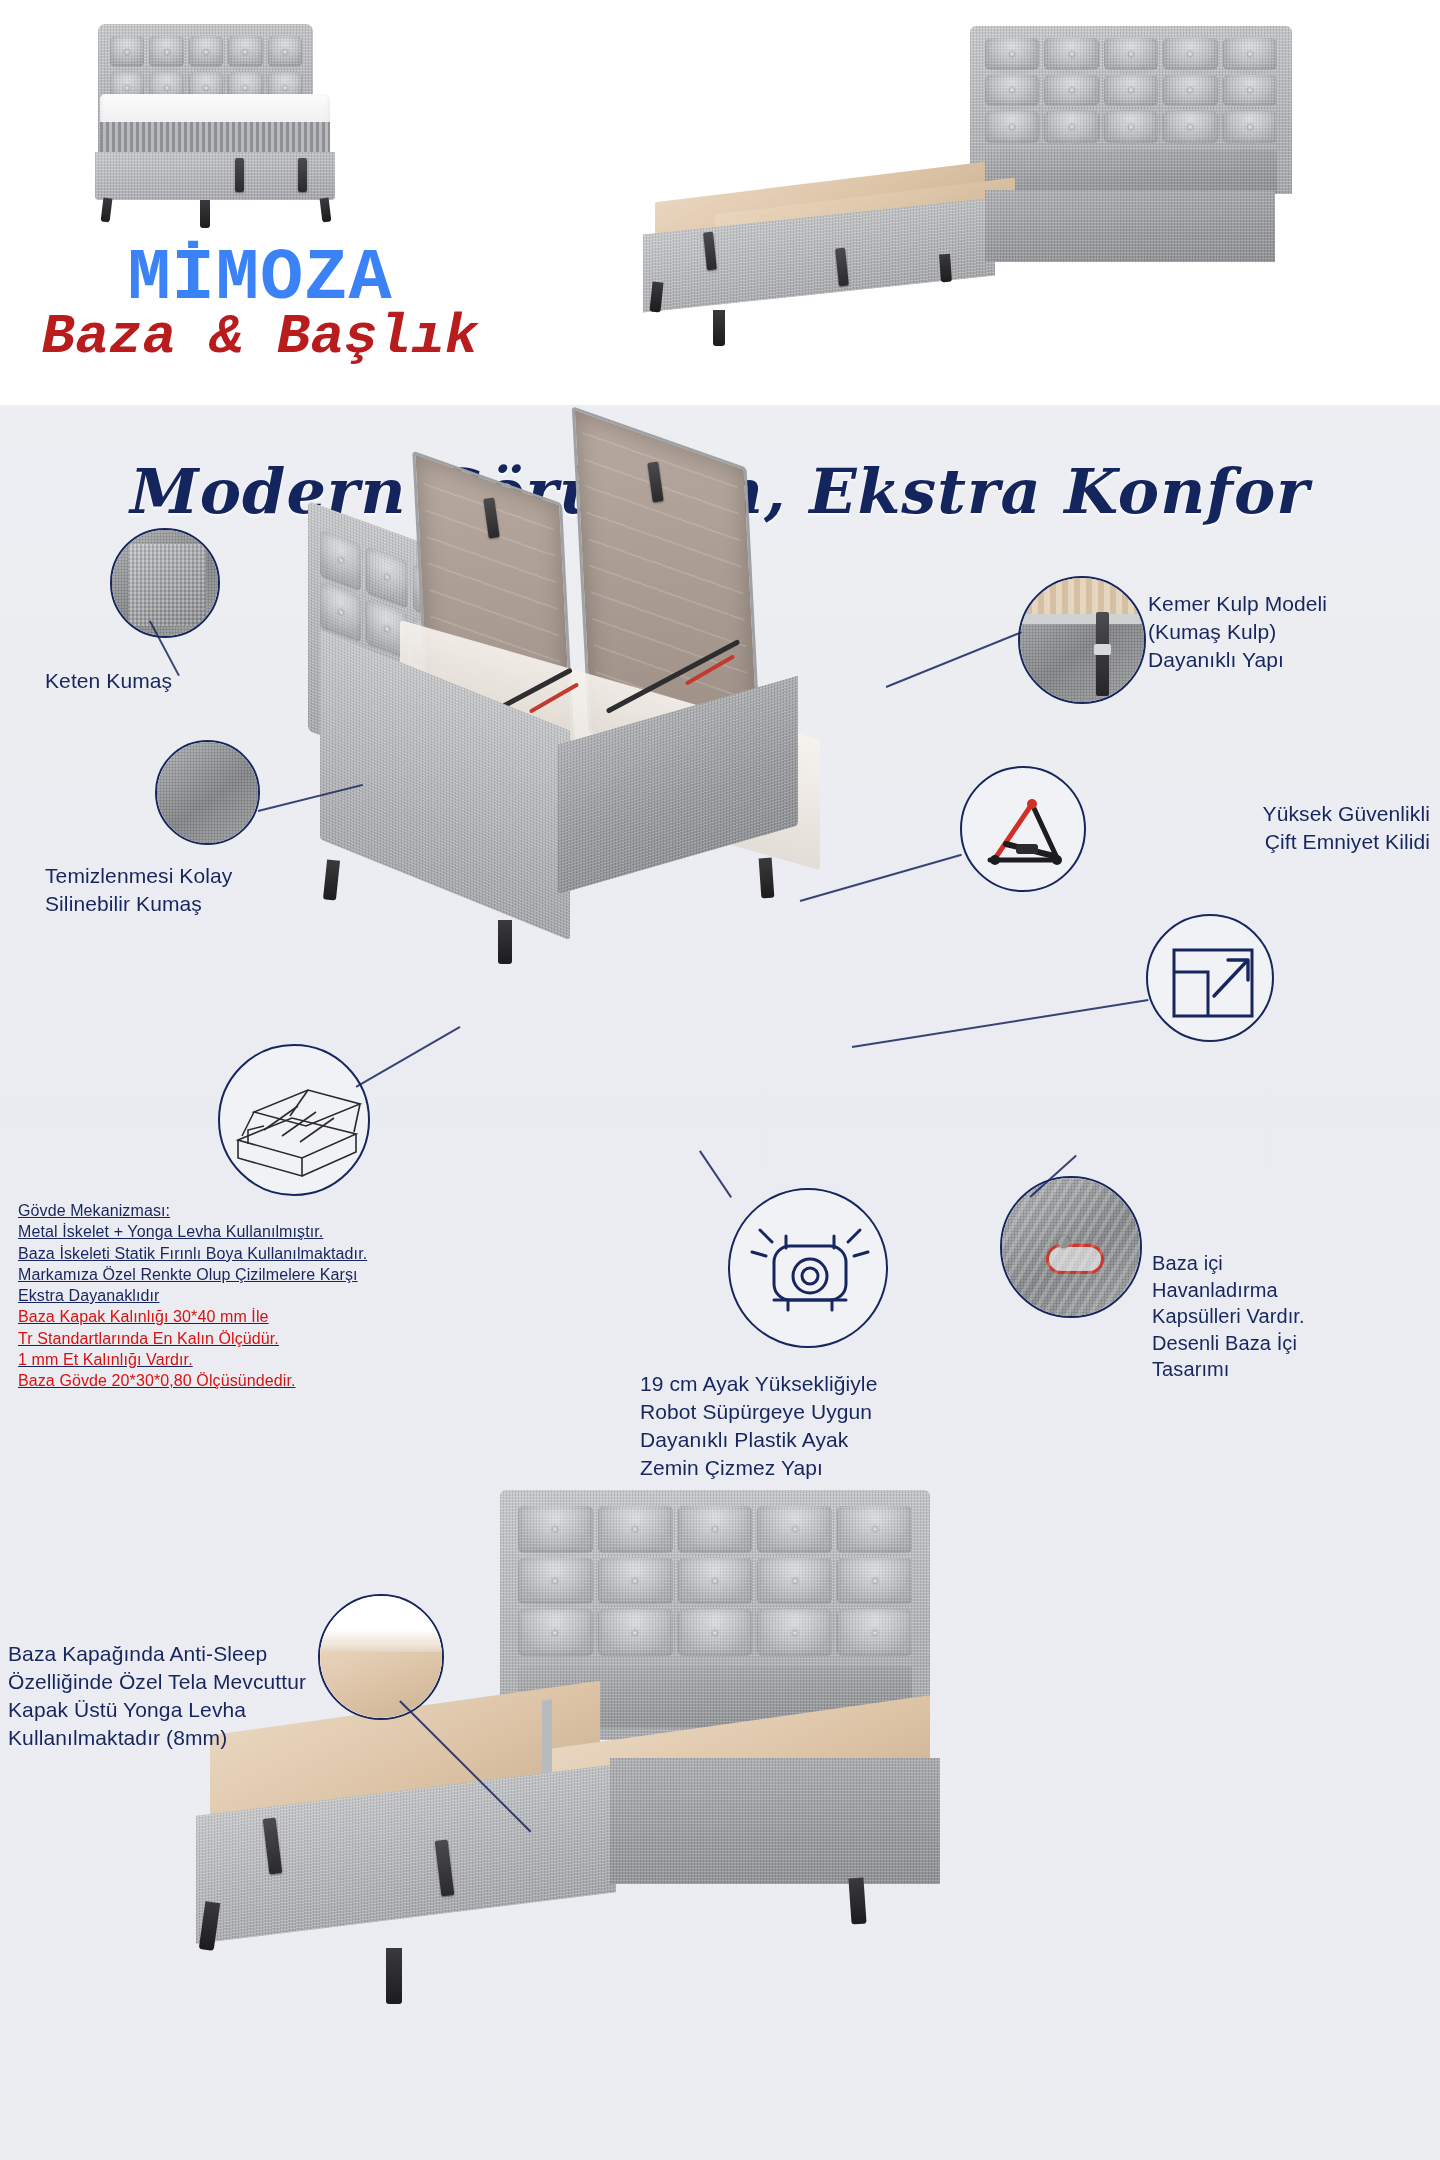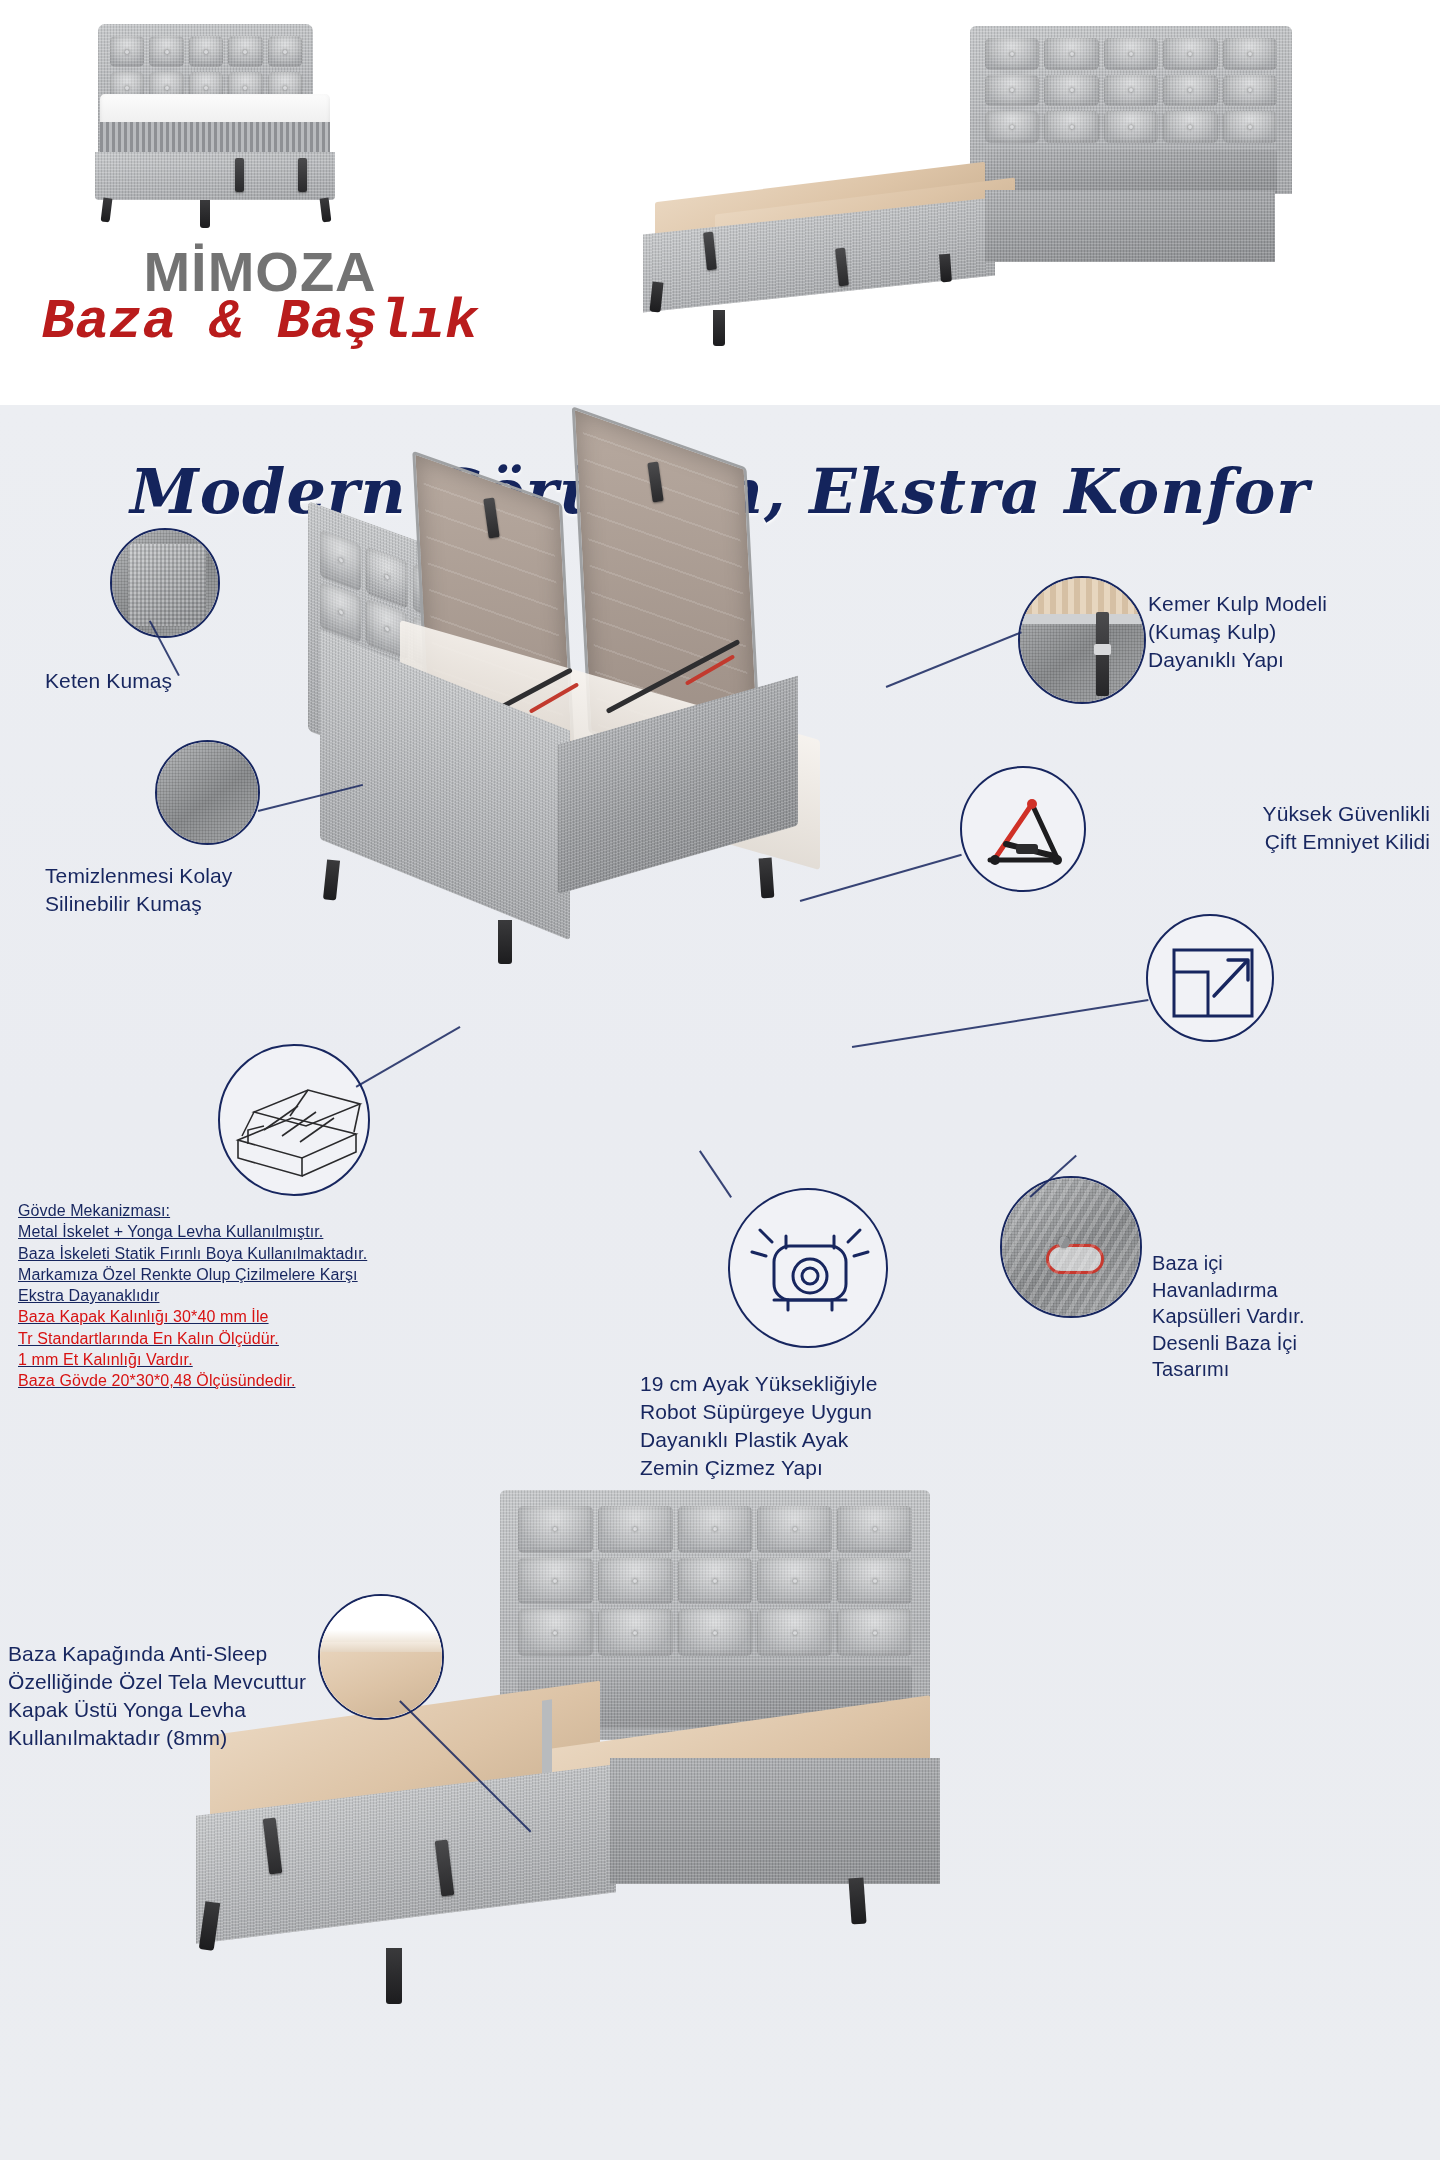--- a/index.html
+++ b/index.html
@@ -39,23 +39,23 @@
     font-weight:700;
     font-size:62px;
     color:#14245c;
     letter-spacing:1px;
     text-shadow:0 2px 3px rgba(255,255,255,.9);
   }
 
   
   .brand { position:absolute; left:20px; top:245px; width:480px; text-align:center; }
   .brand .b1 {
-    font-family:Liberation Sans, sans-serif;
-    font-weight:700; font-size:56px; letter-spacing:1px;
-    color:#737373; line-height:.95;
+    font-family:Liberation Mono, monospace;
+    font-weight:700; font-size:72px; letter-spacing:1px;
+    color:#3b82f6; line-height:.95;
   }
   .brand .b2 {
     font-family:Liberation Mono, monospace;
     font-style:italic; font-weight:700; font-size:56px;
     color:#b91c1c; line-height:1; margin-top:-4px;
   }
 
   
   .circ {
     position:absolute; border-radius:50%;
@@ -347,21 +347,21 @@
 
   <div class="label lg" style="left:18px; top:1200px; width:620px;">
     <div>Gövde Mekanizması:</div>
     <div>Metal İskelet + Yonga Levha Kullanılmıştır.</div>
     <div>Baza İskeleti Statik Fırınlı Boya Kullanılmaktadır.</div>
     <div>Markamıza Özel Renkte Olup Çizilmelere Karşı</div>
     <div>Ekstra Dayanaklıdır</div>
     <div class="rd">Baza Kapak Kalınlığı 30*40 mm İle</div>
     <div class="rd">Tr Standartlarında En Kalın Ölçüdür.</div>
     <div class="rd">1 mm Et Kalınlığı Vardır.</div>
-    <div class="rd">Baza Gövde 20*30*0,48 Ölçüsündedir.</div>
+    <div class="rd">Baza Gövde 20*30*0,80 Ölçüsündedir.</div>
   </div>
   <div class="leader" style="left:356px; top:1086px; width:120px; transform:rotate(-30deg);"></div>
 
   <div class="circ outline" style="left:728px; top:1188px; width:160px; height:160px;">
     <svg class="ic" width="160" height="160" viewBox="0 0 160 160">
       <g stroke="#17265f" stroke-width="3" fill="none" stroke-linecap="round">
         <rect x="44" y="56" width="72" height="54" rx="16"></rect>
         <circle cx="80" cy="86" r="17"></circle>
         <circle cx="80" cy="86" r="8"></circle>
         <path d="M56 58 L56 46"></path>

